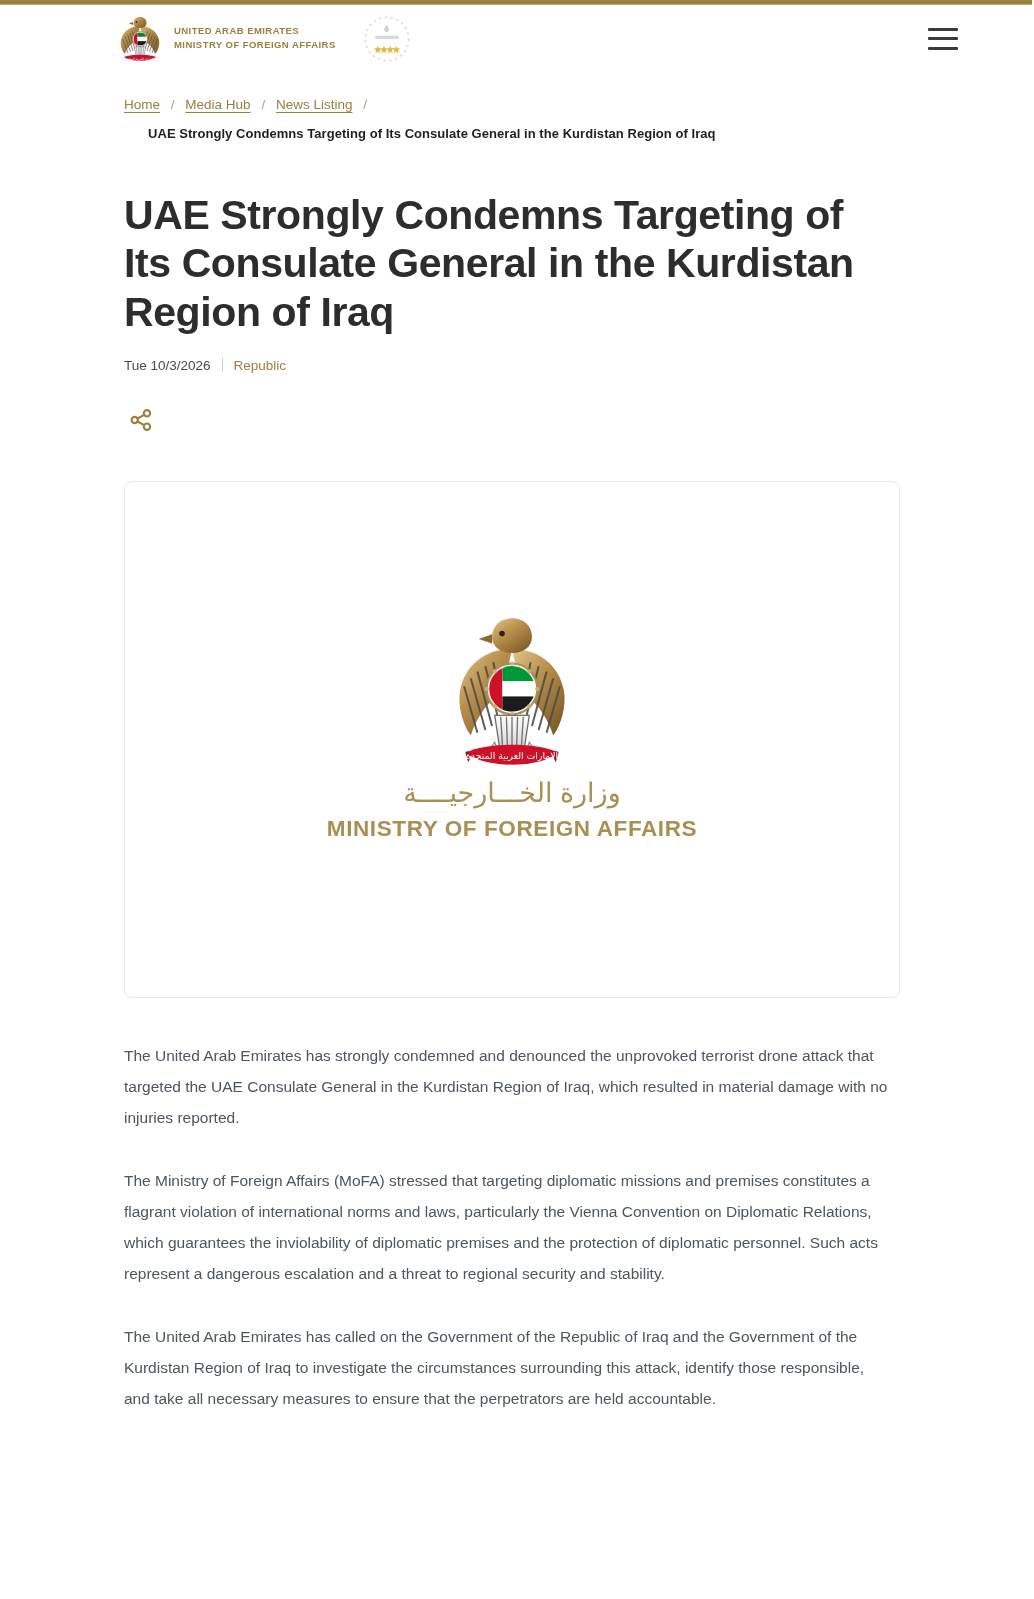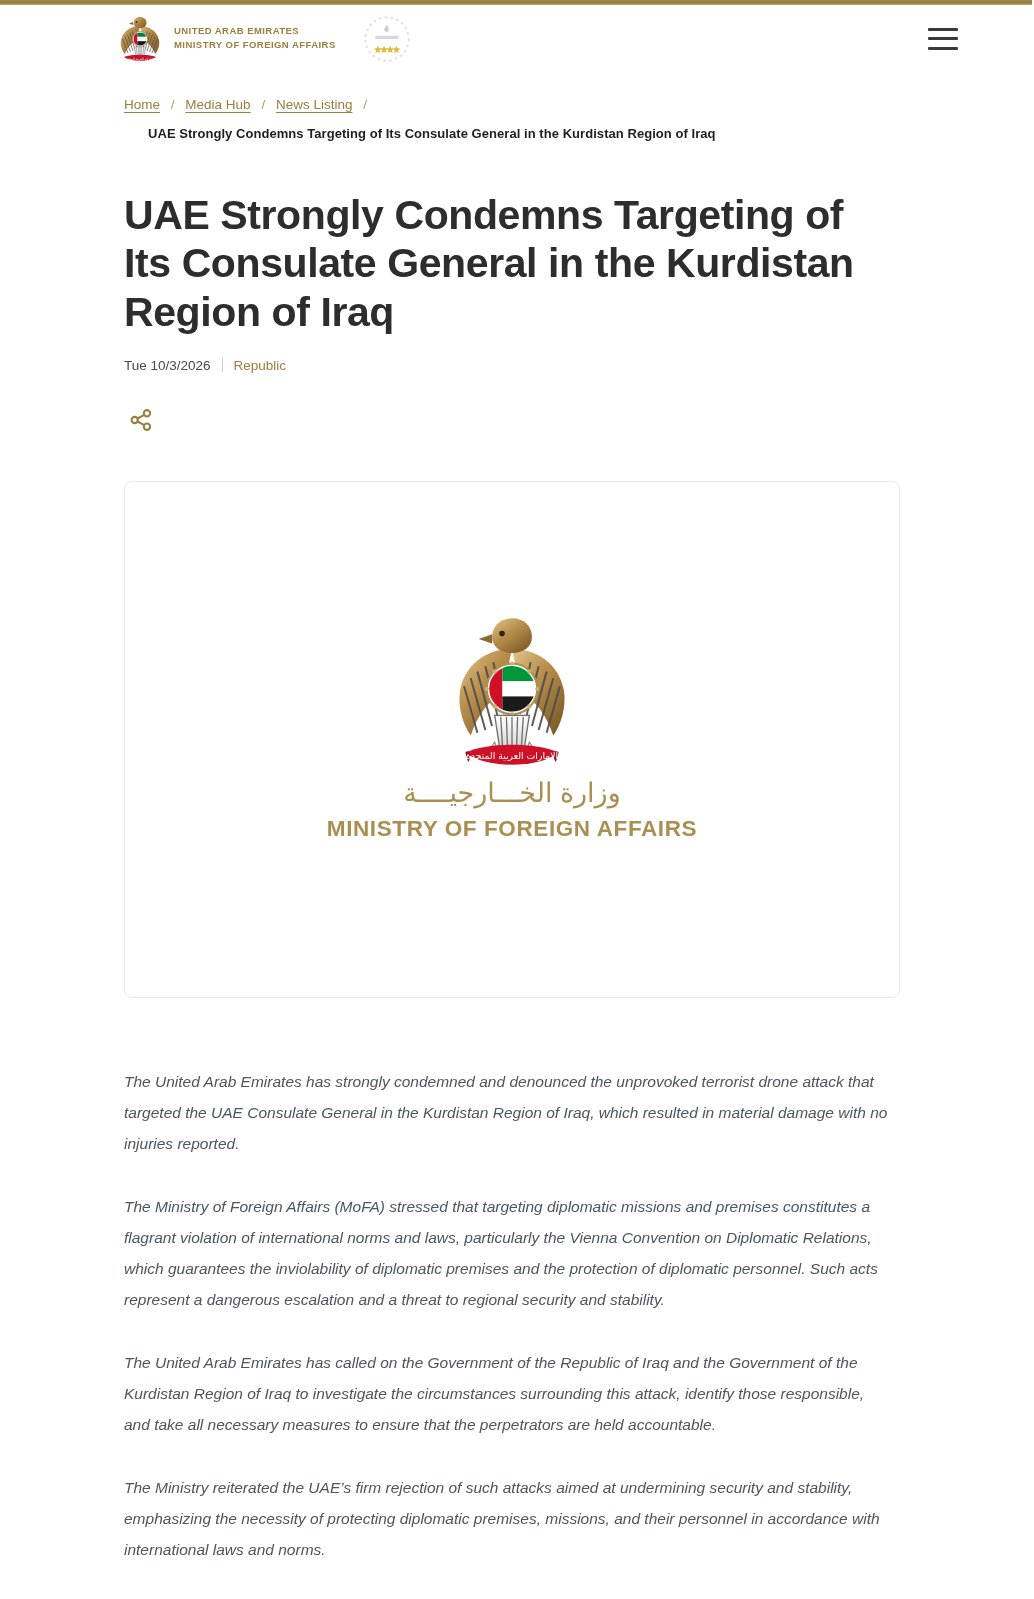--- a/index.html
+++ b/index.html
@@ -185,21 +185,21 @@
   .hero-en {
     margin-top: 9px;
     font-size: 22.5px;
     font-weight: 700;
     letter-spacing: 0.6px;
     color: #a98f51;
     white-space: nowrap;
   }
 
   
-  .body-copy { margin-top: 68px; font-style: italic; }
+  .body-copy { margin-top: 42px; }
   .body-copy p {
     margin: 0 0 32px 0;
     font-size: 15.5px;
     line-height: 2.0;
     color: #4d5560;
     max-width: 770px;
   }
   .body-copy p:last-child { margin-bottom: 0; }
 </style>
 </head>
@@ -405,17 +405,16 @@
 
         <div class="hero-ar">وزارة الخـــارجيــــة</div>
         <div class="hero-en">MINISTRY OF FOREIGN AFFAIRS</div>
       </div>
     </section>
 
     <article class="body-copy">
       <p>The United Arab Emirates has strongly condemned and denounced the unprovoked terrorist drone attack that targeted the UAE Consulate General in the Kurdistan Region of Iraq, which resulted in material damage with no injuries reported.</p>
       <p>The Ministry of Foreign Affairs (MoFA) stressed that targeting diplomatic missions and premises constitutes a flagrant violation of international norms and laws, particularly the Vienna Convention on Diplomatic Relations, which guarantees the inviolability of diplomatic premises and the protection of diplomatic personnel. Such acts represent a dangerous escalation and a threat to regional security and stability.</p>
       <p>The United Arab Emirates has called on the Government of the Republic of Iraq and the Government of the Kurdistan Region of Iraq to investigate the circumstances surrounding this attack, identify those responsible, and take all necessary measures to ensure that the perpetrators are held accountable.</p>
-      <p>The Ministry reiterated the UAE’s firm rejection of such attacks aimed at undermining security and stability, emphasizing the necessity of protecting diplomatic premises, missions, and their personnel in accordance with international laws and norms.</p>
     </article>
 
   </main>
 </div>
 
 </body></html>

